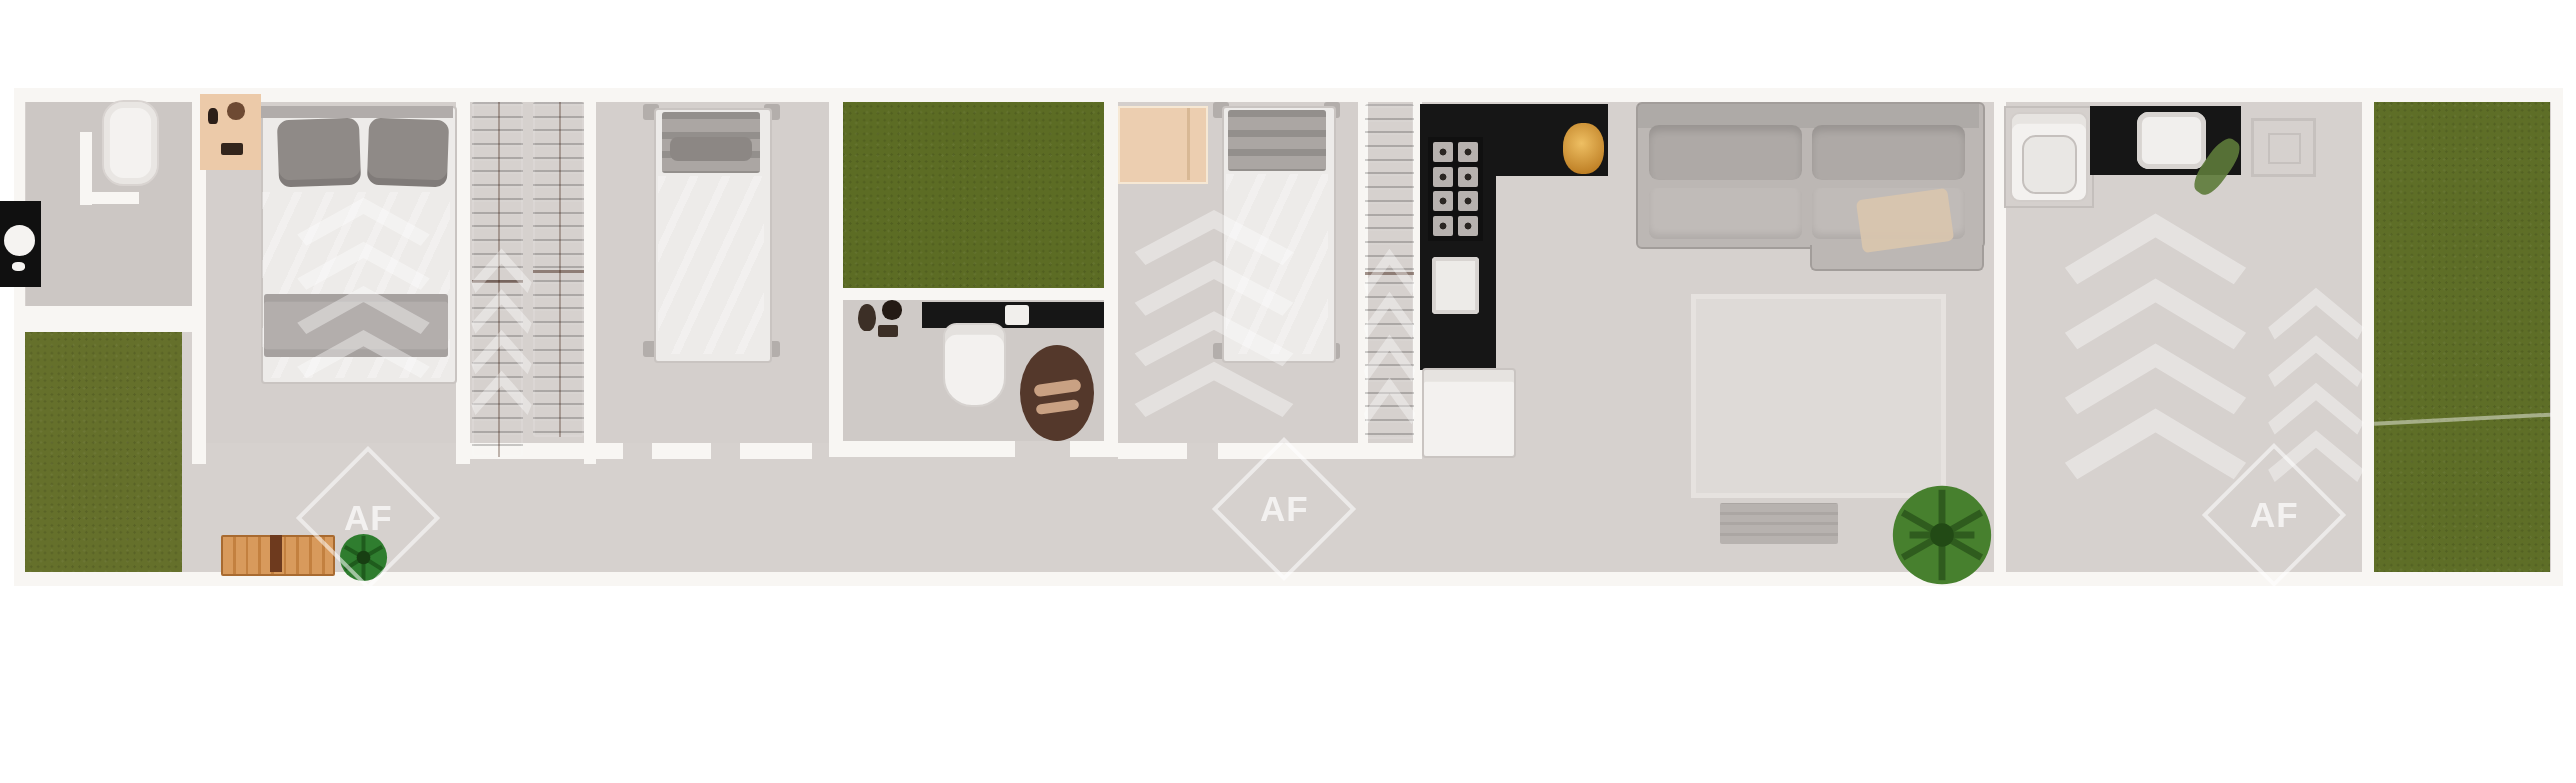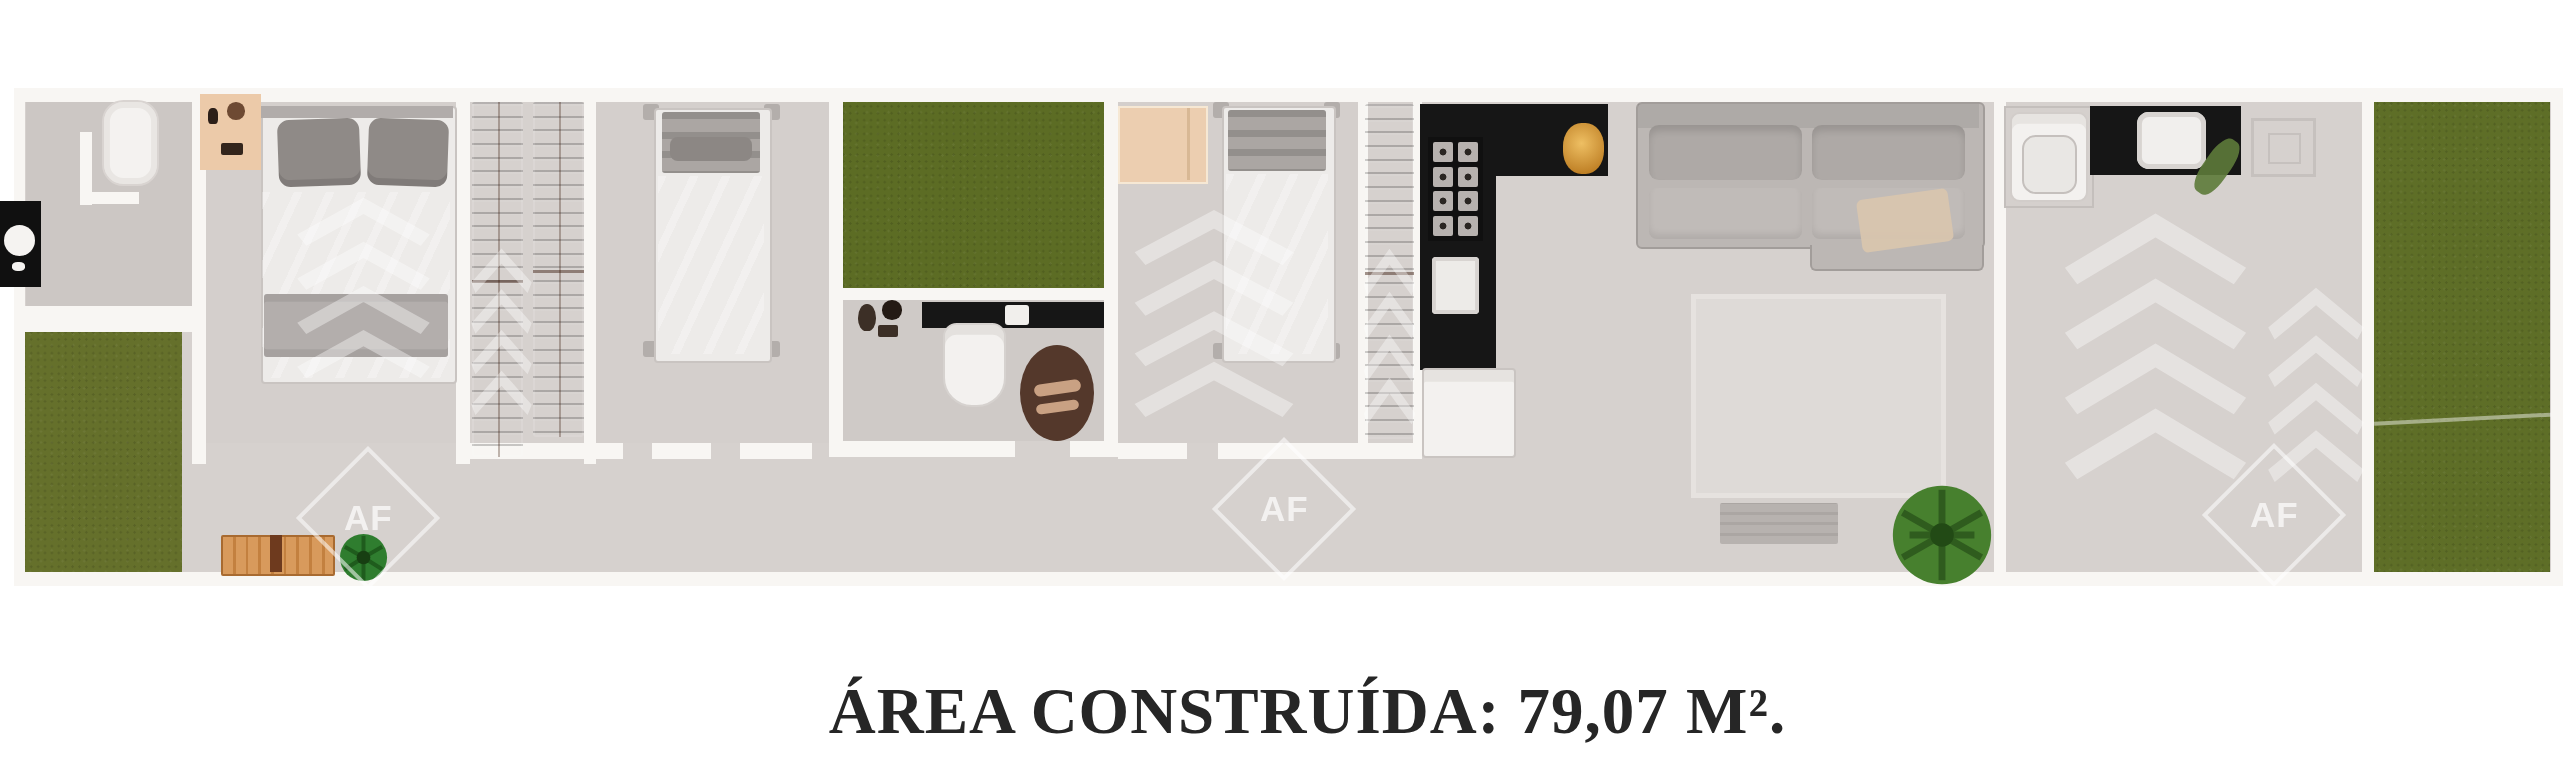--- a/index.html
+++ b/index.html
@@ -257,16 +257,15 @@
   <div class="af" style="left:317px;top:467px;">
       <span>AF</span>
     </div>
   <div class="af" style="left:1233px;top:458px;">
       <span>AF</span>
     </div>
   <div class="af" style="left:2223px;top:464px;">
       <span>AF</span>
     </div>
 
-  <div id="caption">ÁREA CONSTRUÍDA: 79,07 M².</div>
 
 </div>
 
 
 </body></html>

